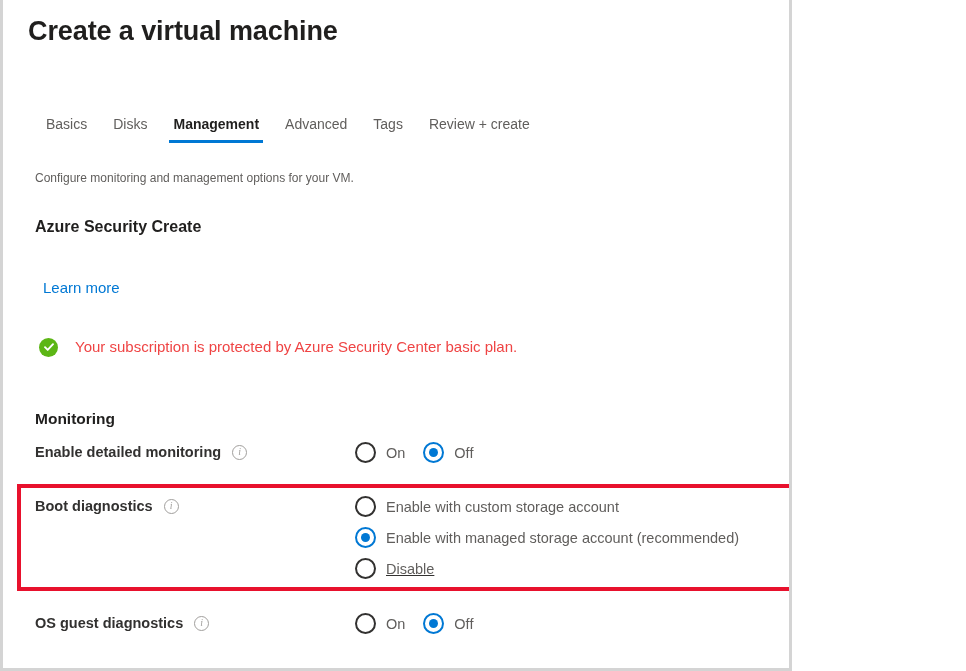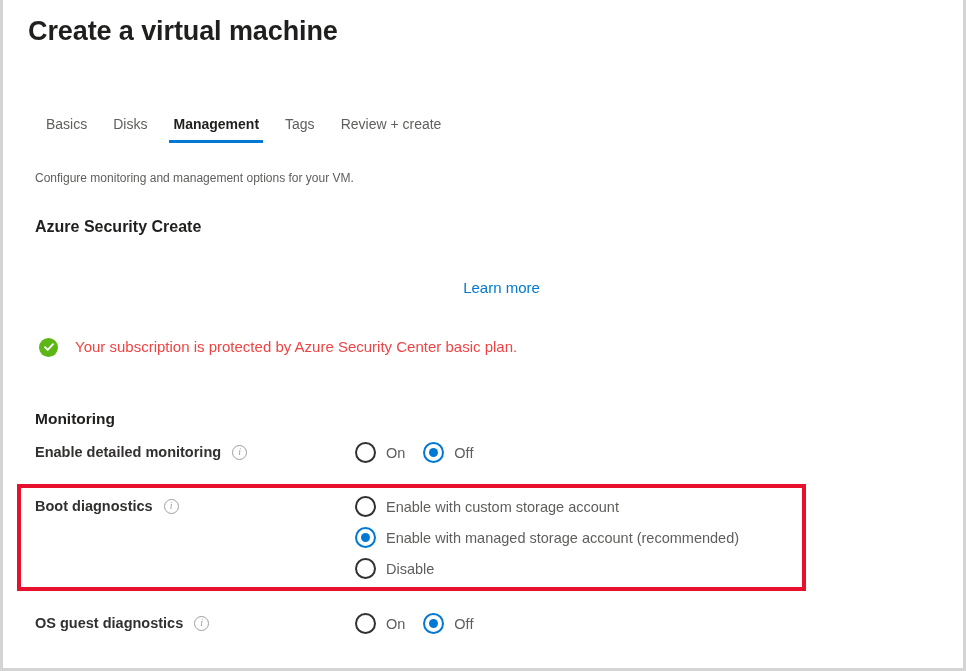--- a/index.html
+++ b/index.html
@@ -10,27 +10,26 @@
   }
   body {
     width: 966px;
     height: 671px;
     font-family: "Liberation Sans", sans-serif;
     color: #323130;
     overflow: hidden;
   }
   #page {
     position: relative;
-    width: 966px;
+    width: 792px;
     height: 671px;
     background: #ffffff;
     border: 3px solid #d4d4d4;
     border-top: none;
     overflow: hidden;
-    text-align: center;
   }
   
   .page-title {
     position: absolute;
     left: 25px;
     top: 14px;
     font-size: 27px;
     font-weight: 600;
     color: #201f1e;
     letter-spacing: -0.1px;
@@ -183,21 +182,21 @@
   .radio-opt {
     display: flex;
     align-items: center;
     cursor: pointer;
     margin-right: 18px;
   }
   .options.vertical .radio-opt {
     margin-right: 0;
     margin-bottom: 10px;
   }
-  .options.vertical .radio-opt:last-child { margin-bottom: 0; }
+  .options.vertical .radio-opt:last-child { margin-bottom: 0; text-decoration: underline; }
 
   .radio {
     width: 21px;
     height: 21px;
     border-radius: 50%;
     border: 2px solid #323130;
     background: #ffffff;
     flex: none;
     position: relative;
   }
@@ -247,20 +246,23 @@
     <div class="tab">
       <span>Basics</span>
     </div>
     <div class="tab">
       <span>Disks</span>
     </div>
     <div class="tab active">
       <span>Management</span>
     </div>
     <div class="tab">
+      <span>Advanced</span>
+    </div>
+    <div class="tab">
       <span>Tags</span>
     </div>
     <div class="tab">
       <span>Review + create</span>
     </div>
   </div>
 
   <div class="intro">Configure monitoring and management options for your VM.</div>
 
   <div class="section-heading" id="asc-heading">Azure Security Create</div>

